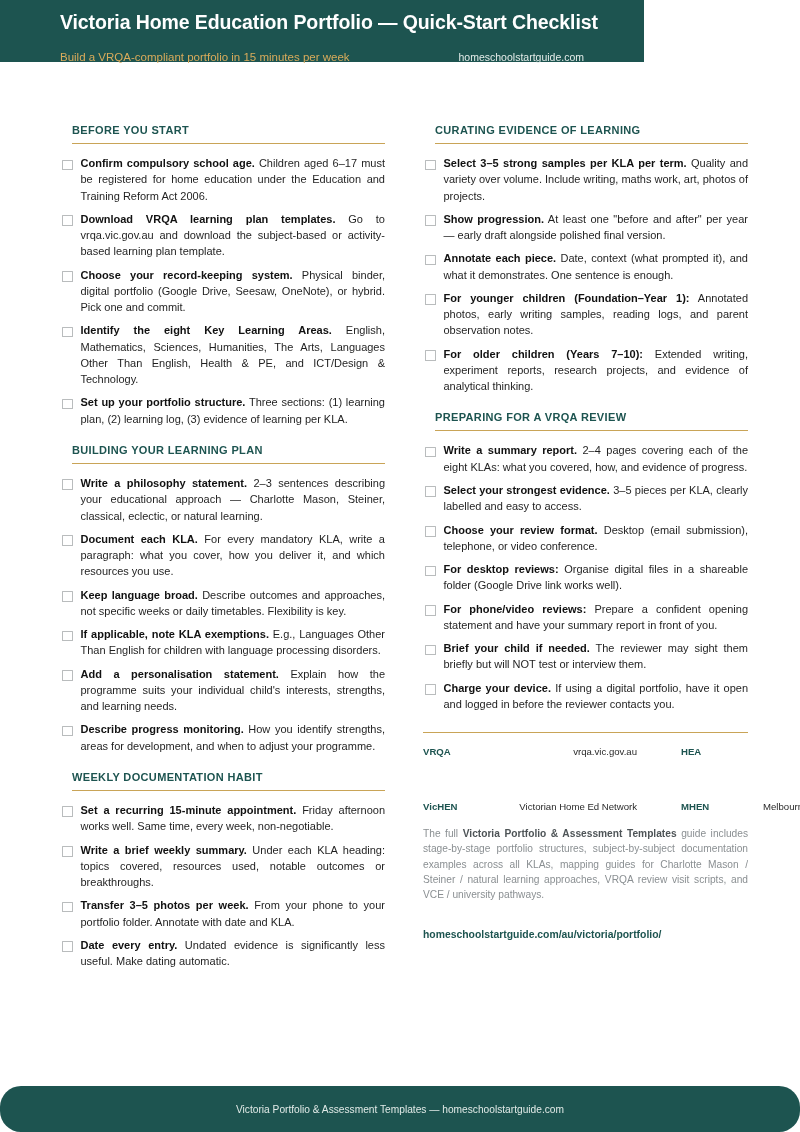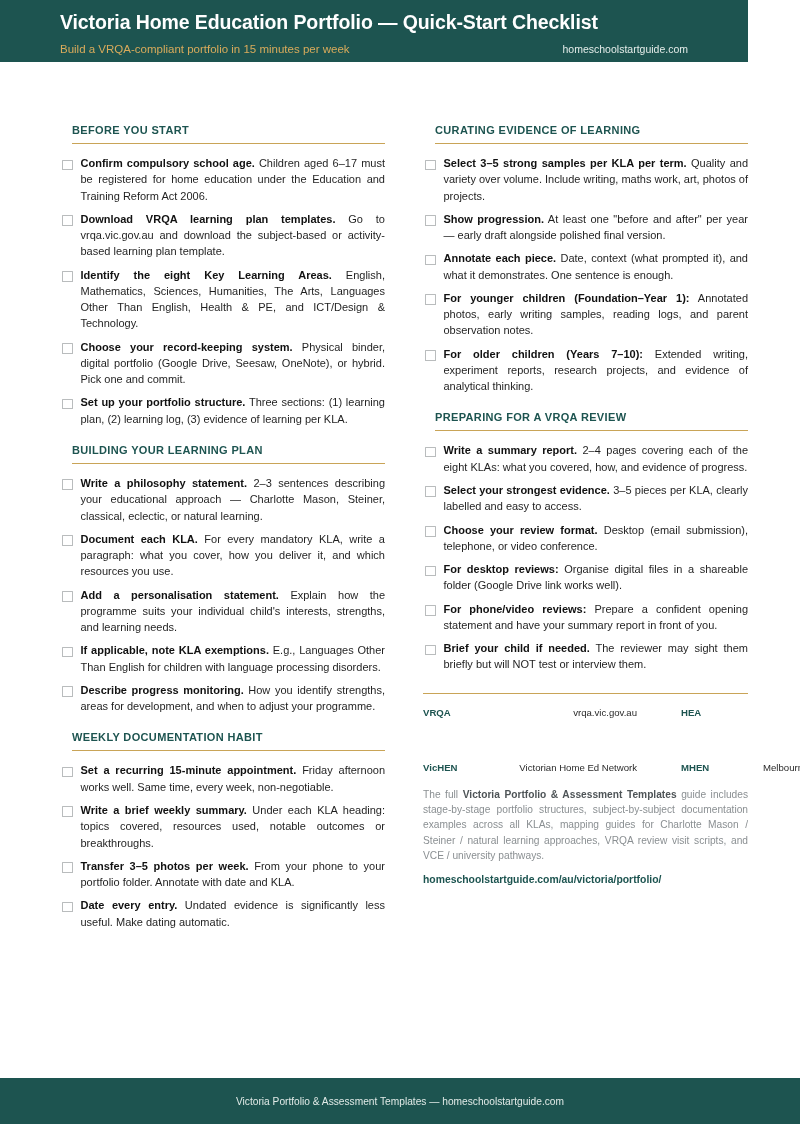--- a/index.html
+++ b/index.html
@@ -13,41 +13,41 @@
     font-family: "Liberation Sans", sans-serif;
     color: #1b1b1b;
     position: relative;
     overflow: hidden;
   }
 
   
   .header {
     position: absolute;
     left: 0; top: 0;
-    width: 748px;
+    width: 644px;
     height: 62px;
     background: #1d5450;
     box-sizing: border-box;
     padding: 8px 24px 0 60px;
   }
   .header-title {
     font-size: 19.5px;
     font-weight: bold;
     color: #ffffff;
     letter-spacing: -0.1px;
     line-height: 1.25;
     margin: 0;
     padding-top: 2px;
     white-space: nowrap;
   }
   .header-sub-row {
     display: flex;
     align-items: baseline;
     justify-content: space-between;
-    margin-top: 9px;
+    margin-top: 17px;
   }
   .header-subtitle {
     font-size: 11.5px;
     color: #d9ab5b;
     white-space: nowrap;
   }
   .header-url {
     font-size: 10.5px;
     color: #e4ece9;
     white-space: nowrap;
@@ -140,37 +140,38 @@
     font-size: 10.2px;
     line-height: 1.5;
     color: #8a8f92;
     text-align: justify;
   }
   .promo b {
     color: #4e5457;
     font-weight: bold;
   }
   .promo-url {
-    margin-top: 11px;
+    margin-top: 26px;
     font-size: 10.4px;
     font-weight: bold;
     color: #1d5450;
   }
 
   
   .footer {
     position: absolute;
     left: 0;
-    bottom: 8px;
+    bottom: 0;
     width: 800px;
     height: 46px;
     background: #1d5450;
     display: flex;
     align-items: center;
     justify-content: center;
+    border-radius: 21px;
   }
   .footer-text {
     font-size: 10.2px;
     color: #e1eae7;
   }
 </style>
 </head>
 <body>
 
 <div class="header">
@@ -188,48 +189,52 @@
         <div class="item">
           <span class="checkbox"></span>
           <div class="item-text"><span class="lead">Confirm compulsory school age.</span><span> Children aged 6–17 must be registered for home education under the Education and Training Reform Act 2006.</span></div>
         </div>
         <div class="item">
           <span class="checkbox"></span>
           <div class="item-text"><span class="lead">Download VRQA learning plan templates.</span><span> Go to vrqa.vic.gov.au and download the subject-based or activity-based learning plan template.</span></div>
         </div>
         <div class="item">
           <span class="checkbox"></span>
+          <div class="item-text"><span class="lead">Choose your record-keeping system.</span><span> Physical binder, digital portfolio (Google Drive, Seesaw, OneNote), or hybrid. Pick one and commit.</span></div>
+        </div>
+        <div class="item">
+          <span class="checkbox"></span>
           <div class="item-text"><span class="lead">Identify the eight Key Learning Areas.</span><span> English, Mathematics, Sciences, Humanities, The Arts, Languages Other Than English, Health &amp; PE, and ICT/Design &amp; Technology.</span></div>
         </div>
         <div class="item">
           <span class="checkbox"></span>
-          <div class="item-text"><span class="lead">Choose your record-keeping system.</span><span> Physical binder, digital portfolio (Google Drive, Seesaw, OneNote), or hybrid. Pick one and commit.</span></div>
-        </div>
-        <div class="item">
-          <span class="checkbox"></span>
           <div class="item-text"><span class="lead">Set up your portfolio structure.</span><span> Three sections: (1) learning plan, (2) learning log, (3) evidence of learning per KLA.</span></div>
         </div>
       </div>
       <div class="section">
         <div class="section-head">BUILDING YOUR LEARNING PLAN</div>
         <div class="item">
           <span class="checkbox"></span>
           <div class="item-text"><span class="lead">Write a philosophy statement.</span><span> 2–3 sentences describing your educational approach — Charlotte Mason, Steiner, classical, eclectic, or natural learning.</span></div>
         </div>
         <div class="item">
           <span class="checkbox"></span>
           <div class="item-text"><span class="lead">Document each KLA.</span><span> For every mandatory KLA, write a paragraph: what you cover, how you deliver it, and which resources you use.</span></div>
         </div>
         <div class="item">
           <span class="checkbox"></span>
+          <div class="item-text"><span class="lead">Keep language broad.</span><span> Describe outcomes and approaches, not specific weeks or daily timetables. Flexibility is key.</span></div>
+        </div>
+        <div class="item">
+          <span class="checkbox"></span>
+          <div class="item-text"><span class="lead">If applicable, note KLA exemptions.</span><span> E.g., Languages Other Than English for children with language processing disorders.</span></div>
+        </div>
+        <div class="item">
+          <span class="checkbox"></span>
           <div class="item-text"><span class="lead">Add a personalisation statement.</span><span> Explain how the programme suits your individual child's interests, strengths, and learning needs.</span></div>
-        </div>
-        <div class="item">
-          <span class="checkbox"></span>
-          <div class="item-text"><span class="lead">If applicable, note KLA exemptions.</span><span> E.g., Languages Other Than English for children with language processing disorders.</span></div>
         </div>
         <div class="item">
           <span class="checkbox"></span>
           <div class="item-text"><span class="lead">Describe progress monitoring.</span><span> How you identify strengths, areas for development, and when to adjust your programme.</span></div>
         </div>
       </div>
       <div class="section">
         <div class="section-head">WEEKLY DOCUMENTATION HABIT</div>
         <div class="item">
           <span class="checkbox"></span>
@@ -291,20 +296,24 @@
           <span class="checkbox"></span>
           <div class="item-text"><span class="lead">For desktop reviews:</span><span> Organise digital files in a shareable folder (Google Drive link works well).</span></div>
         </div>
         <div class="item">
           <span class="checkbox"></span>
           <div class="item-text"><span class="lead">For phone/video reviews:</span><span> Prepare a confident opening statement and have your summary report in front of you.</span></div>
         </div>
         <div class="item">
           <span class="checkbox"></span>
           <div class="item-text"><span class="lead">Brief your child if needed.</span><span> The reviewer may sight them briefly but will NOT test or interview them.</span></div>
+        </div>
+        <div class="item">
+          <span class="checkbox"></span>
+          <div class="item-text"><span class="lead">Charge your device.</span><span> If using a digital portfolio, have it open and logged in before the reviewer contacts you.</span></div>
         </div>
       </div>
       <div class="resources">
         <div class="res-grid">
           <div class="res-key">VRQA</div>
           <div class="res-val">vrqa.vic.gov.au</div>
           <div class="res-key">HEA</div>
           <div class="res-val">hea.edu.au</div>
           <div class="res-key">VicHEN</div>
           <div class="res-val">Victorian Home Ed Network</div>

